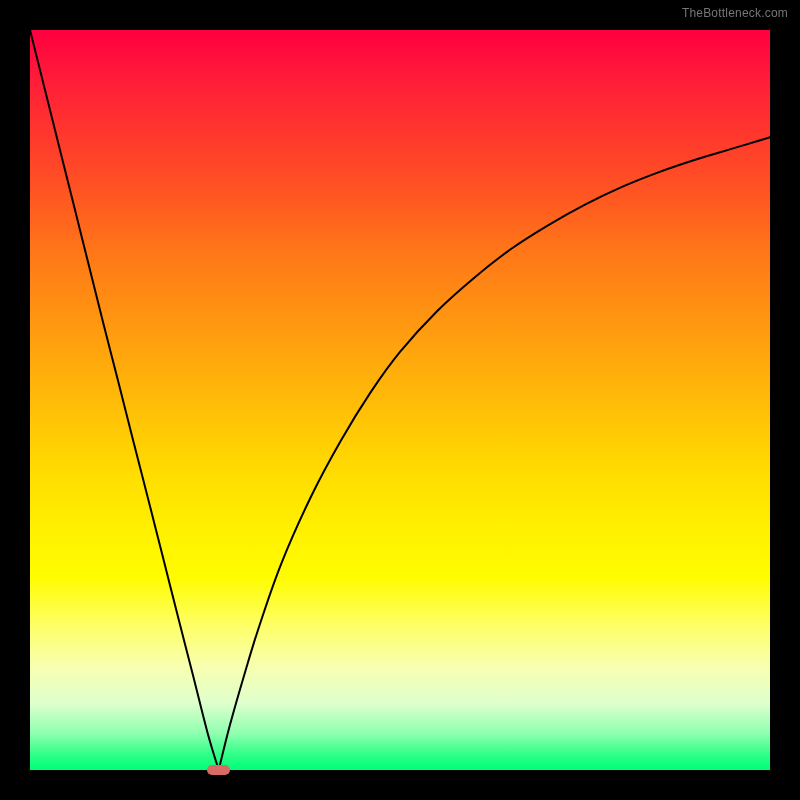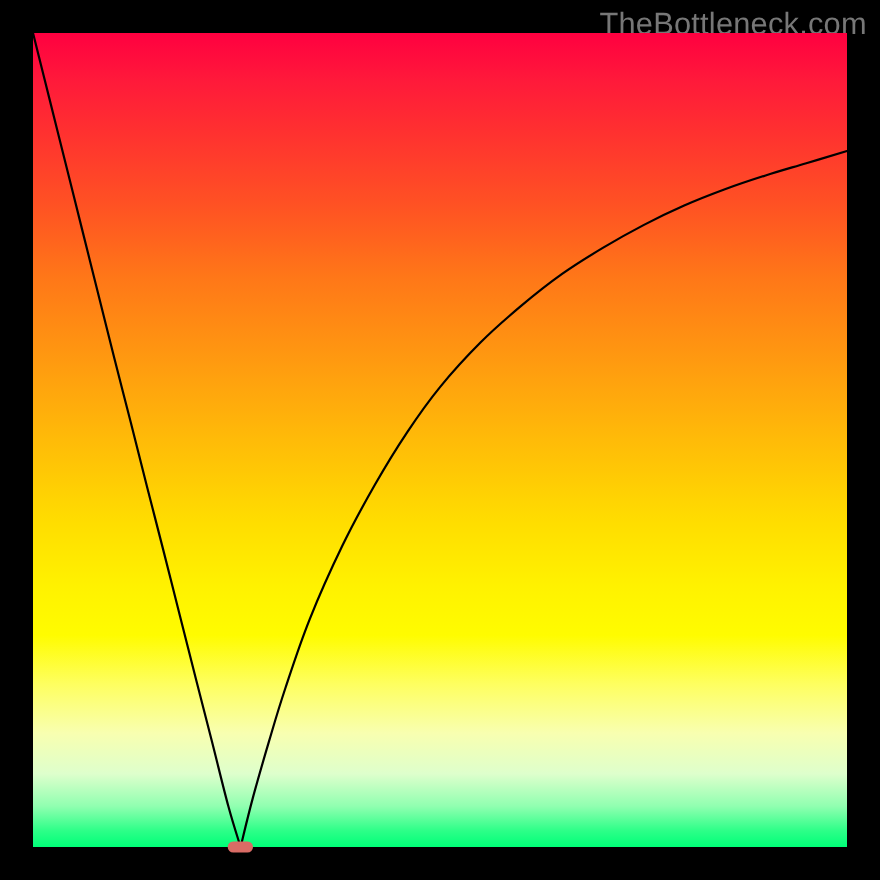--- a/index.html
+++ b/index.html
@@ -31,21 +31,21 @@
       #deffcc 91%,
       #90ffb0 95%,
       #2dff88 98%,
       #00ff78 100%);
   }
   .watermark {
     position: absolute;
     top: 6px;
     right: 12px;
     color: #777;
-    font-size: 28px;
+    font-size: 12px;
     font-weight: 500;
     letter-spacing: 0.2px;
   }
   .curve-svg {
     position: absolute;
     left: 0; top: 0;
     width: 740px; height: 740px;
     overflow: visible;
   }
   .marker {

